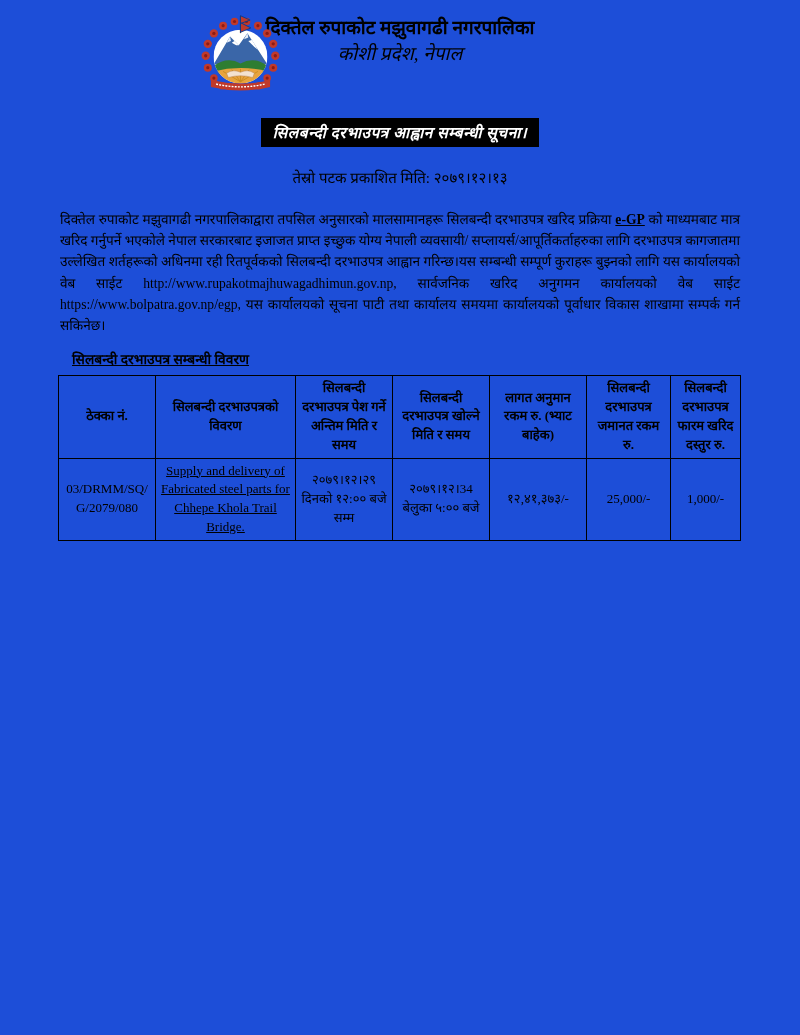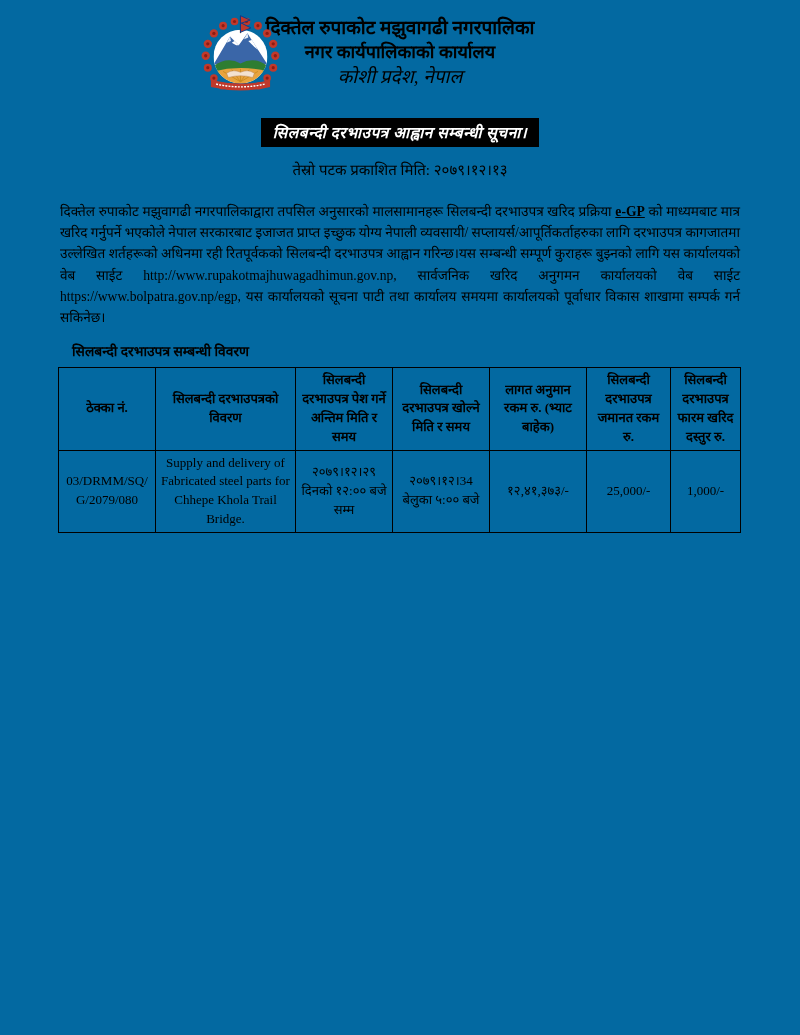--- a/index.html
+++ b/index.html
@@ -1,19 +1,19 @@
 <!DOCTYPE html>
 <html><head>
 <meta charset="utf-8">
 <style>
   * { margin: 0; padding: 0; box-sizing: border-box; }
   html, body { background: #e8e8e8; }
   .page {
     width: 800px; height: 1035px;
-    background: #0369a1;
+    background: #1d4ed8;
     margin: 0 auto;
     position: relative;
     font-family: "Liberation Serif", "DejaVu Serif", serif;
     color: #000;
     overflow: hidden;
   }
   
   .letterhead { position: relative; height: 108px; }
   .emblem { position: absolute; left: 197px; top: 14px; width: 87px; height: 87px; }
   .head-lines { text-align: center; padding-top: 15px; }
@@ -24,35 +24,36 @@
   
   .bar-wrap { text-align: center; margin-top: 10px; }
   .notice-bar {
     display: inline-block;
     background: #000000; color: #ffffff;
     font-size: 15.5px; font-weight: bold;
     padding: 3px 12px 4px 12px;
     letter-spacing: 0.5px;
     font-style: italic;
   }
-  .pub-date { text-align: center; font-size: 15px; margin-top: 12px; }
+  .pub-date { text-align: center; font-size: 15px; margin-top: 20px; }
   
   .body-para {
     margin: 22px 60px 0 60px;
     font-size: 13.6px;
     line-height: 1.56;
     text-align: justify;
   }
   .body-para .latin { font-family: "Liberation Serif", serif; }
   .body-para .bold-latin { font-weight: bold; text-decoration: underline; }
   
   .section-heading {
     margin: 13px 0 7px 72px;
     font-size: 13.8px;
     font-weight: bold;
+    text-decoration: underline;
     display: inline-block;
   }
   
   table.tender {
     border-collapse: collapse;
     margin-left: 58px;
     width: 682px;
     table-layout: fixed;
   }
   table.tender th, table.tender td {
@@ -65,20 +66,21 @@
   }
   table.tender th { font-weight: bold; height: 82px; }
   table.tender td { height: 78px; }
   td.contract-no { overflow-wrap: anywhere; word-break: break-word; }
   td.description {
     text-align: left;
     font-family: "Liberation Serif", serif;
     font-size: 13.5px;
     padding-left: 6px; padding-right: 4px;
     line-height: 1.35;
+    text-decoration: underline;
   }
   
   .signature {
     margin-top: 24px;
     text-align: right;
     padding-right: 82px;
     font-size: 14.5px;
     font-weight: bold;
   }
 </style>
@@ -189,21 +191,20 @@
 
         <g>
           <line x1="50" y1="2" x2="50" y2="22" stroke="#5a3b1e" stroke-width="1.4"></line>
           <path d="M50 2 L61 7 L50 11 Z" fill="#c0392b" stroke="#003893" stroke-width="1"></path>
           <path d="M50 10 L62 16 L50 21 Z" fill="#c0392b" stroke="#003893" stroke-width="1"></path>
         </g>
       </svg>
     </div>
     <div class="head-lines">
       <div class="head-line1">दिक्तेल रुपाकोट मझुवागढी नगरपालिका</div>
-      <div class="head-line2">नगर कार्यपालिकाको कार्यालय</div>
       <div class="head-line4">कोशी प्रदेश, नेपाल</div>
     </div>
   </div>
 
   <div class="bar-wrap">
     <div class="notice-bar">सिलबन्दी दरभाउपत्र आह्वान सम्बन्धी सूचना।</div>
   </div>
   <div class="pub-date">तेस्रो पटक प्रकाशित मिति: २०७९।१२।१३</div>
 
   <p class="body-para"><span>दिक्तेल रुपाकोट मझुवागढी नगरपालिकाद्वारा तपसिल अनुसारको मालसामानहरू सिलबन्दी दरभाउपत्र खरिद प्रक्रिया </span><span class="latin bold-latin">e-GP</span><span> को माध्यमबाट मात्र खरिद गर्नुपर्ने भएकोले नेपाल सरकारबाट इजाजत प्राप्त इच्छुक योग्य नेपाली व्यवसायी/ सप्लायर्स/आपूर्तिकर्ताहरुका लागि दरभाउपत्र कागजातमा उल्लेखित शर्तहरूको अधिनमा रही रितपूर्वकको सिलबन्दी दरभाउपत्र आह्वान गरिन्छ।यस सम्बन्धी सम्पूर्ण कुराहरू बुझ्नको लागि यस कार्यालयको वेब साईट </span><span class="latin">http://www.rupakotmajhuwagadhimun.gov.np</span><span>, सार्वजनिक खरिद अनुगमन कार्यालयको वेब साईट </span><span class="latin">https://www.bolpatra.gov.np/egp</span><span>, यस कार्यालयको सूचना पाटी तथा कार्यालय समयमा कार्यालयको पूर्वाधार विकास शाखामा सम्पर्क गर्न सकिनेछ।</span></p>

